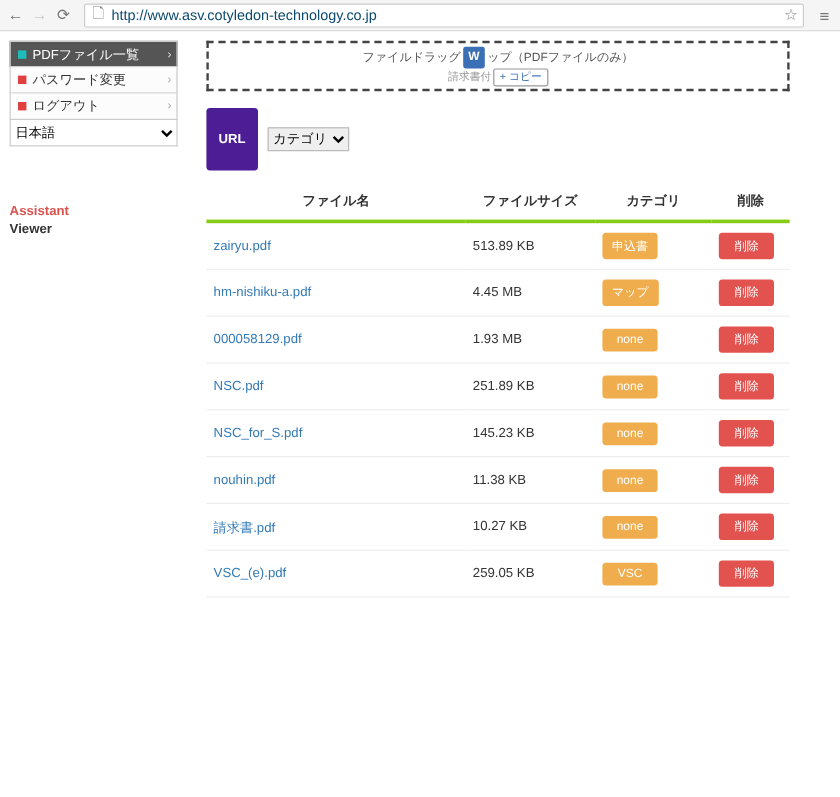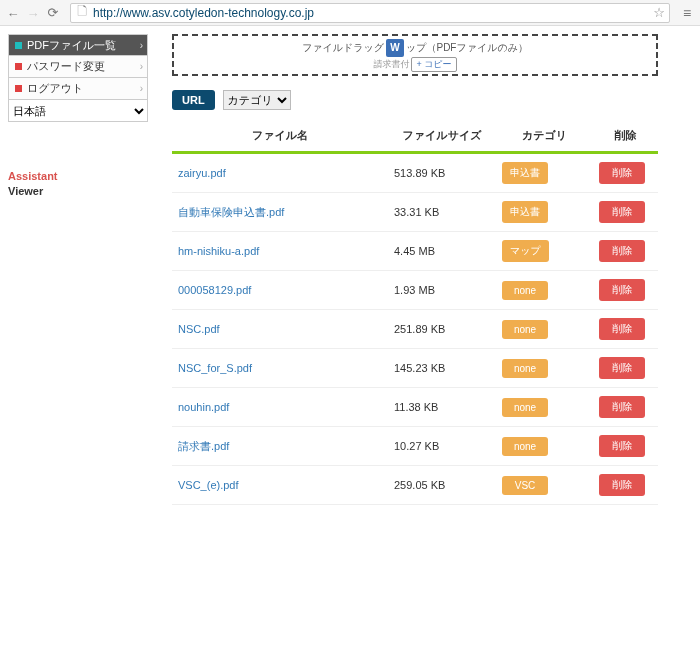--- a/index.html
+++ b/index.html
@@ -28,21 +28,21 @@
   .brand .line2 { color: #333; }
 
   .main { flex: 1; padding-left: 24px; max-width: 510px; }
   .drop-zone { border: 2px dashed #444; height: 42px; display: flex; flex-direction: column; align-items: center; justify-content: center; font-size: 10px; color: #555; position: relative; }
   .drop-zone .row1 { display: flex; align-items: center; gap: 2px; }
   .word-icon { width: 18px; height: 18px; background: #3b6fb6; border-radius: 2px; display: inline-flex; align-items: center; justify-content: center; color: #fff; font-weight: bold; font-size: 10px; }
   .copy-btn { border: 1px solid #999; border-radius: 2px; padding: 0 4px; font-size: 9px; background: #fff; color: #3b6fb6; }
   .drop-zone .row2 { display: flex; align-items: center; gap: 2px; color: #999; font-size: 9px; }
 
   .toolbar { margin: 14px 0 8px; display: flex; align-items: center; gap: 8px; }
-  .url-btn { background: #0c4a6e; color: #fff; border: none; border-radius: 3px; padding: 4px 10px; font-size: 11px; font-weight: bold; cursor: pointer; }
+  .url-btn { background: #4c1d95; color: #fff; border: none; border-radius: 3px; padding: 20px 10px; font-size: 11px; font-weight: bold; cursor: pointer; }
   .cat-select { height: 20px; font-size: 11px; border: 1px solid #bbb; }
 
   table.files { width: 100%; border-collapse: collapse; margin-top: 10px; }
   table.files th { text-align: center; font-size: 11px; font-weight: bold; padding: 8px 6px; border-bottom: 3px solid #84cc16; color: #333; }
   table.files td { padding: 8px 6px; border-bottom: 1px solid #eee; font-size: 11px; vertical-align: middle; }
   td.fname a { color: #337ab7; text-decoration: none; }
   .tag-btn { border: none; border-radius: 3px; color: #fff; font-size: 10px; padding: 4px 8px; cursor: pointer; min-width: 46px; text-align: center; }
   .tag-warning { background: #f0ad4e; }
   .tag-danger { background: #e25350; }
   th.col-fname { width: 200px; }
@@ -124,26 +124,20 @@
         </tr>
       </thead>
       <tbody id="file-tbody">
           <tr>
             <td class="fname"><a href="#">zairyu.pdf</a></td>
             <td>513.89 KB</td>
             <td><button class="tag-btn tag-warning">申込書</button></td>
             <td><button class="tag-btn tag-danger">削除</button></td>
           </tr>
           <tr>
-            <td class="fname"><a href="#">自動車保険申込書.pdf</a></td>
-            <td>33.31 KB</td>
-            <td><button class="tag-btn tag-warning">申込書</button></td>
-            <td><button class="tag-btn tag-danger">削除</button></td>
-          </tr>
-          <tr>
             <td class="fname"><a href="#">hm-nishiku-a.pdf</a></td>
             <td>4.45 MB</td>
             <td><button class="tag-btn tag-warning">マップ</button></td>
             <td><button class="tag-btn tag-danger">削除</button></td>
           </tr>
           <tr>
             <td class="fname"><a href="#">000058129.pdf</a></td>
             <td>1.93 MB</td>
             <td><button class="tag-btn tag-warning">none</button></td>
             <td><button class="tag-btn tag-danger">削除</button></td>

